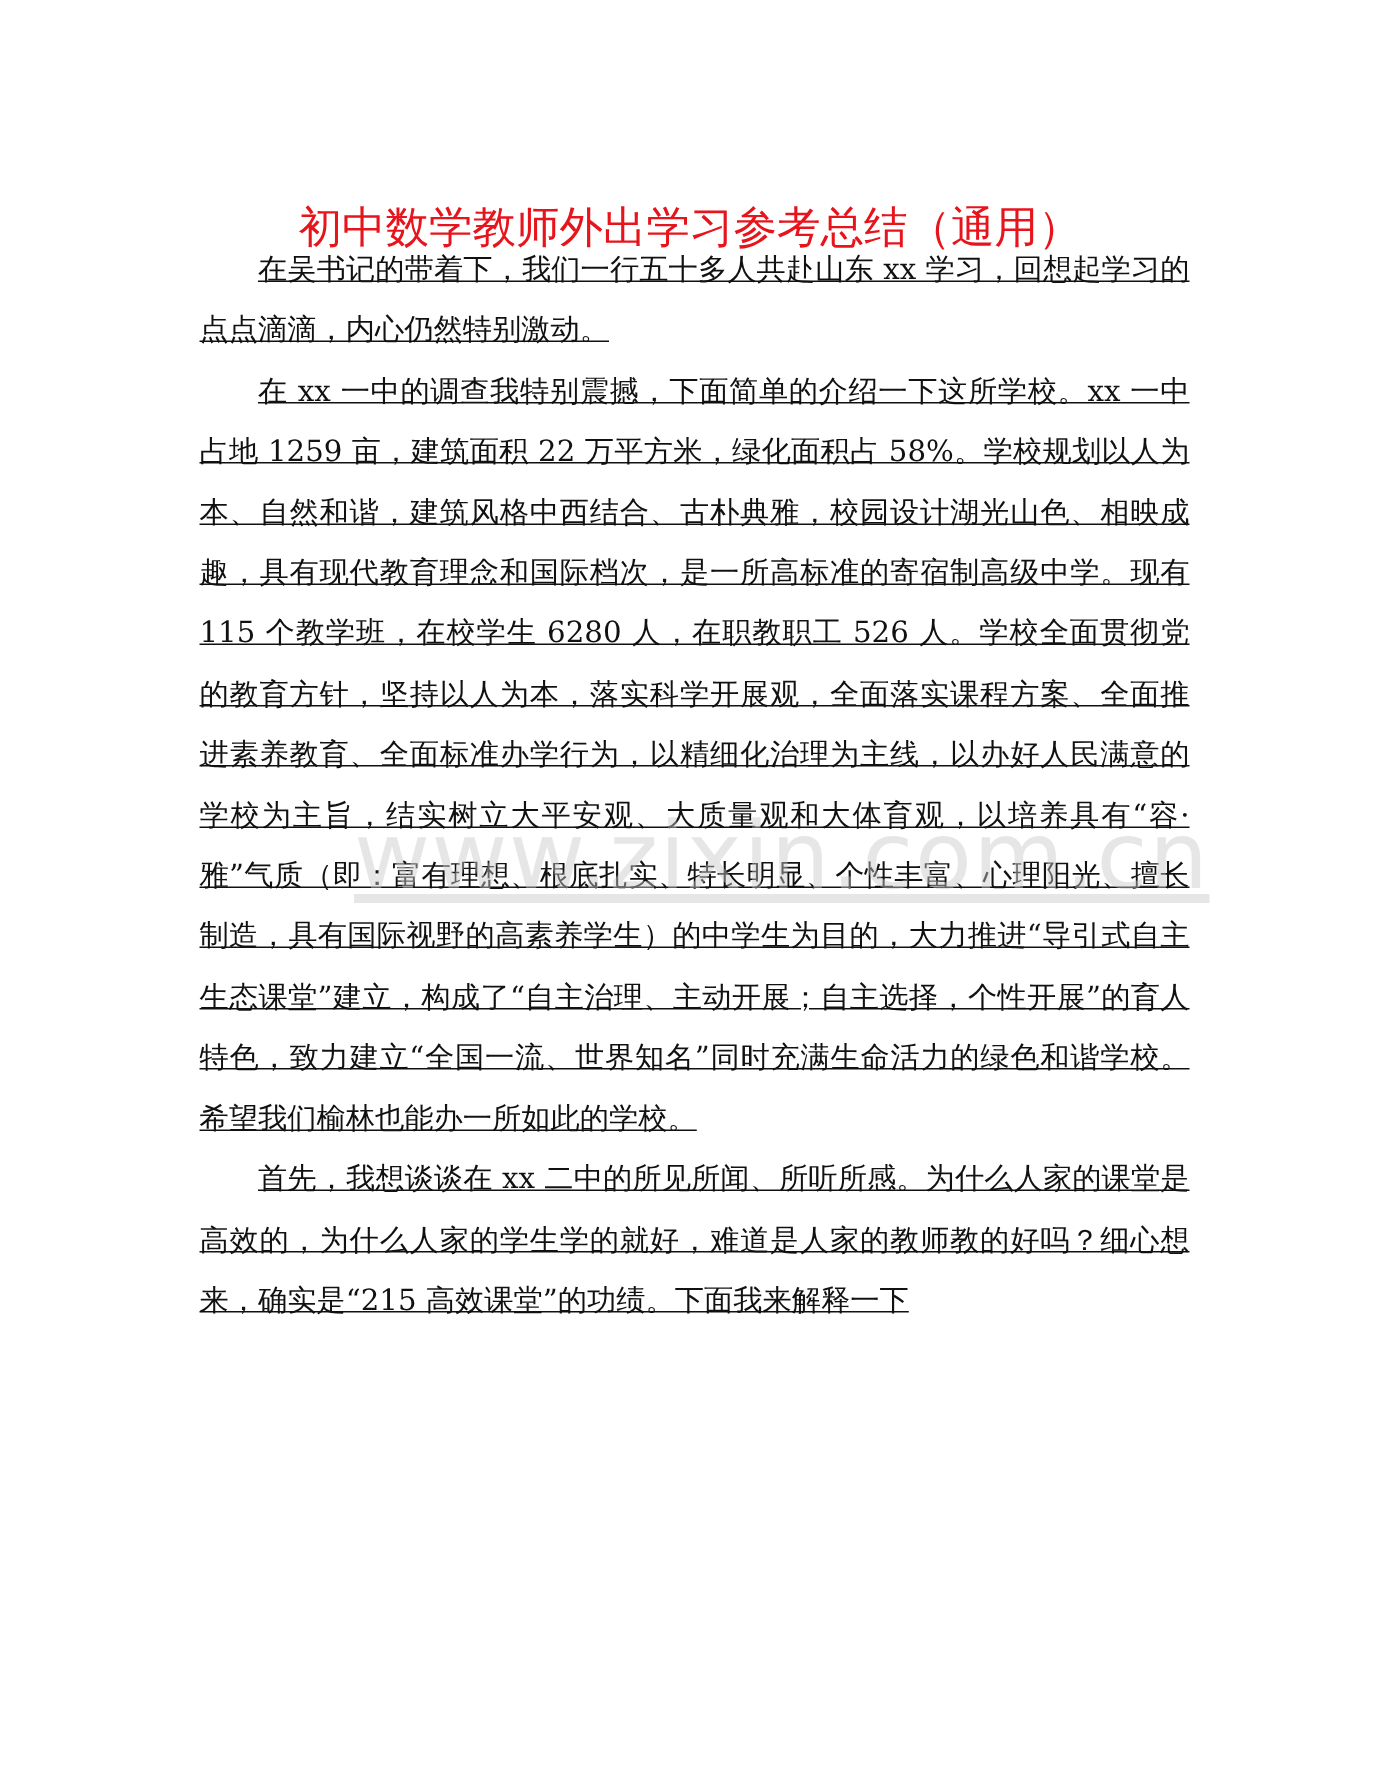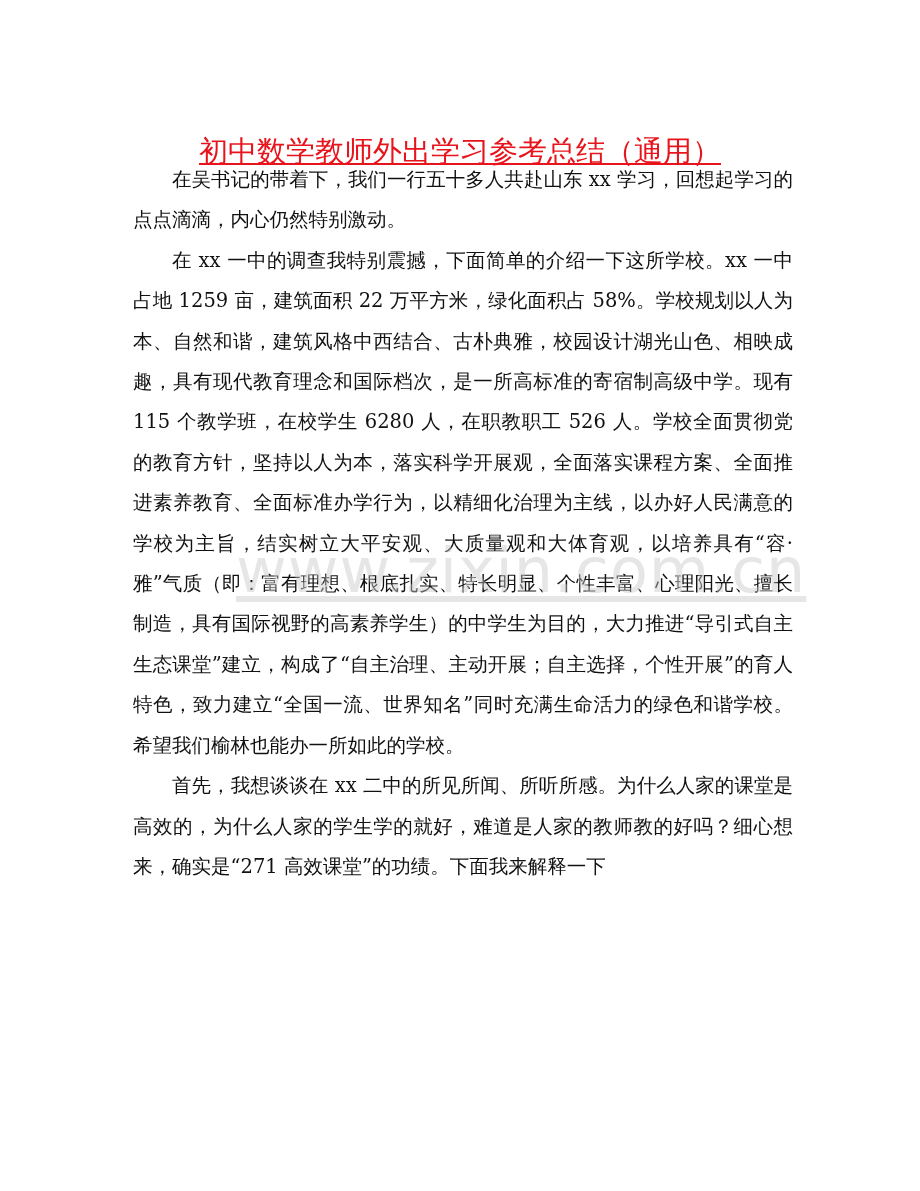--- a/index.html
+++ b/index.html
@@ -27,35 +27,35 @@
       left: 0;
       top: 110px;
       width: 920px;
       text-align: center;
       font-size: 29px;
       line-height: 44px;
       color: #e8141c;
       letter-spacing: 0px;
       font-family: "DejaVu Sans", "Liberation Sans", sans-serif;
       font-weight: normal;
-      text-decoration: underline;
     }
     .body {
       position: absolute;
       left: 133px;
       top: 160px;
       width: 660px;
       font-size: 19.5px;
       line-height: 40.4px;
       text-align: justify;
       text-justify: inter-character;
     }
     .para {
       margin: 0;
       text-indent: 2em;
+      text-decoration: underline;
     }
     .watermark {
       position: absolute;
       left: 236px;
       top: 536px;
       font-family: "DejaVu Sans", "Liberation Sans", sans-serif;
       font-size: 62px;
       line-height: 70px;
       color: rgba(200, 200, 200, 0.45);
       letter-spacing: 1px;
@@ -66,17 +66,17 @@
   </style>
 </head>
 <body>
 
 <div class="page">
   <h1 class="title">初中数学教师外出学习参考总结（通用）</h1>
 
   <div class="body">
     <p class="para">在吴书记的带着下，我们一行五十多人共赴山东 xx 学习，回想起学习的点点滴滴，内心仍然特别激动。</p>
     <p class="para">在 xx 一中的调查我特别震撼，下面简单的介绍一下这所学校。xx 一中占地 1259 亩，建筑面积 22 万平方米，绿化面积占 58%。学校规划以人为本、自然和谐，建筑风格中西结合、古朴典雅，校园设计湖光山色、相映成趣，具有现代教育理念和国际档次，是一所高标准的寄宿制高级中学。现有 115 个教学班，在校学生 6280 人，在职教职工 526 人。学校全面贯彻党的教育方针，坚持以人为本，落实科学开展观，全面落实课程方案、全面推进素养教育、全面标准办学行为，以精细化治理为主线，以办好人民满意的学校为主旨，结实树立大平安观、大质量观和大体育观，以培养具有“容·雅”气质（即：富有理想、根底扎实、特长明显、个性丰富、心理阳光、擅长制造，具有国际视野的高素养学生）的中学生为目的，大力推进“导引式自主生态课堂”建立，构成了“自主治理、主动开展；自主选择，个性开展”的育人特色，致力建立“全国一流、世界知名”同时充满生命活力的绿色和谐学校。希望我们榆林也能办一所如此的学校。</p>
-    <p class="para">首先，我想谈谈在 xx 二中的所见所闻、所听所感。为什么人家的课堂是高效的，为什么人家的学生学的就好，难道是人家的教师教的好吗？细心想来，确实是“271 高效课堂”的功绩。下面我来解释一下</p>
+    <p class="para">首先，我想谈谈在 xx 二中的所见所闻、所听所感。为什么人家的课堂是高效的，为什么人家的学生学的就好，难道是人家的教师教的好吗？细心想来，确实是“215 高效课堂”的功绩。下面我来解释一下</p>
   </div>
 
   <div class="watermark">www.zixin.com.cn</div>
 </div>
 
 </body></html>

